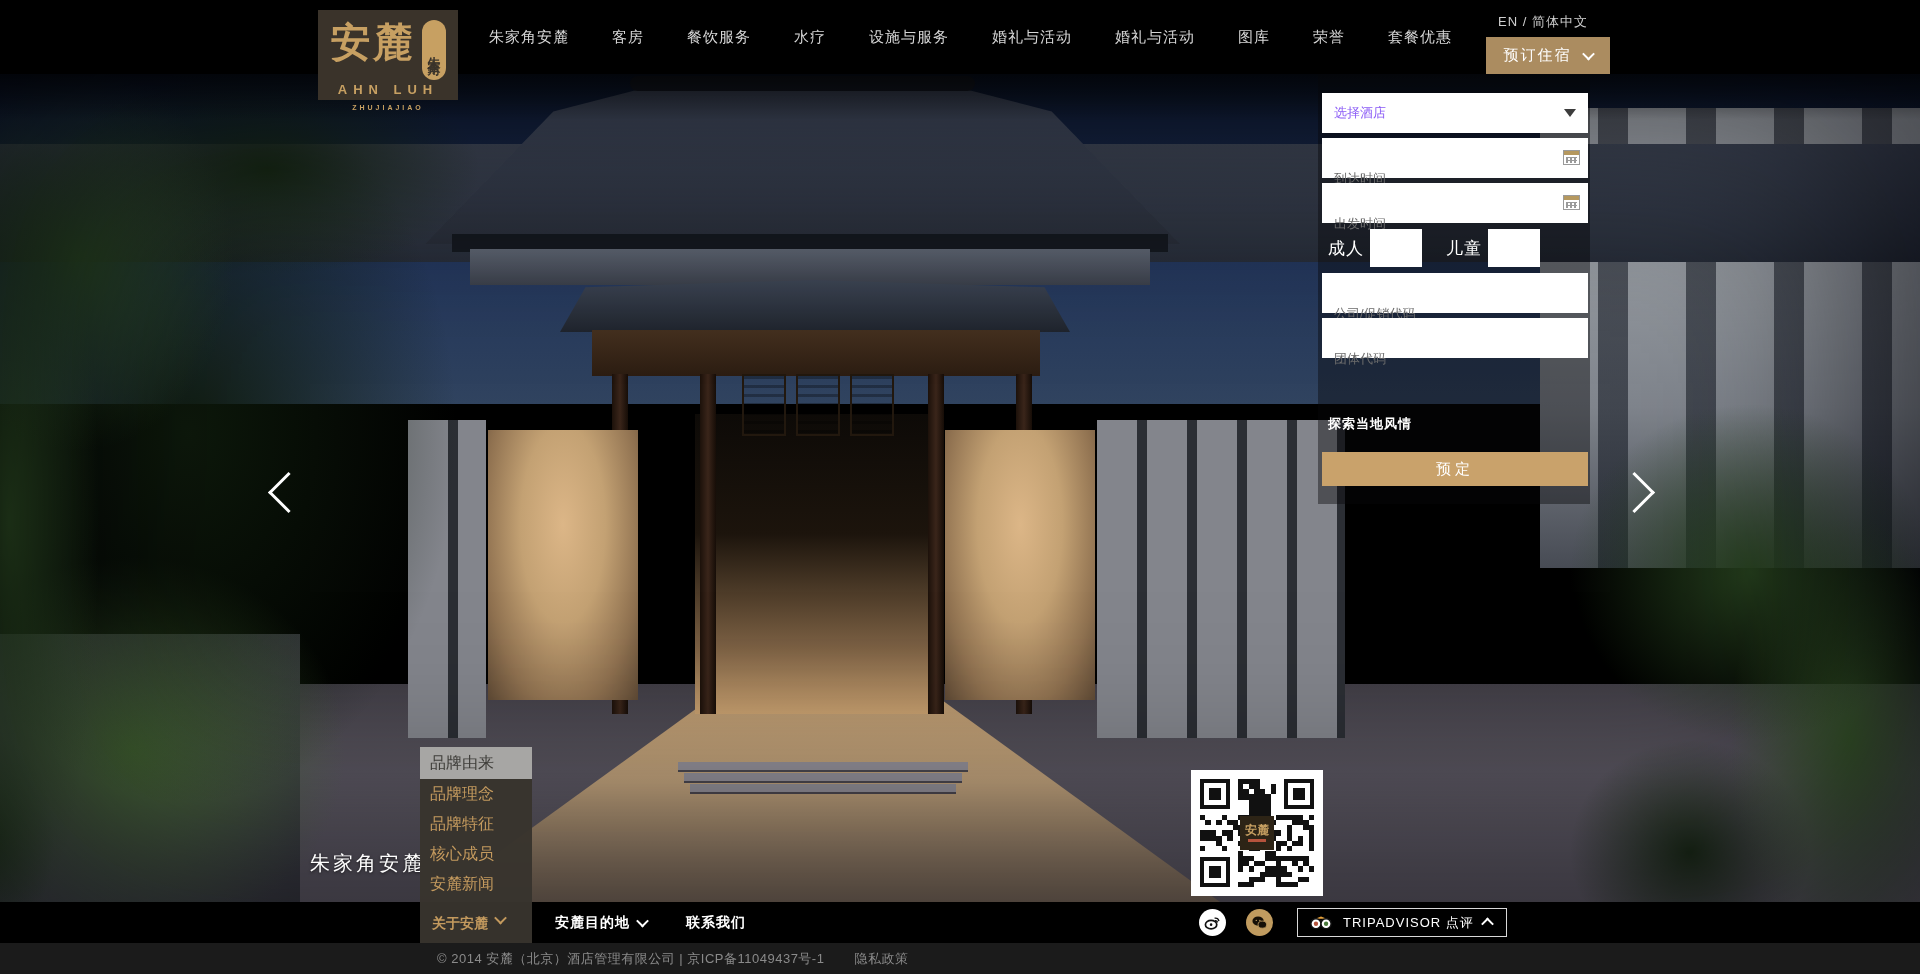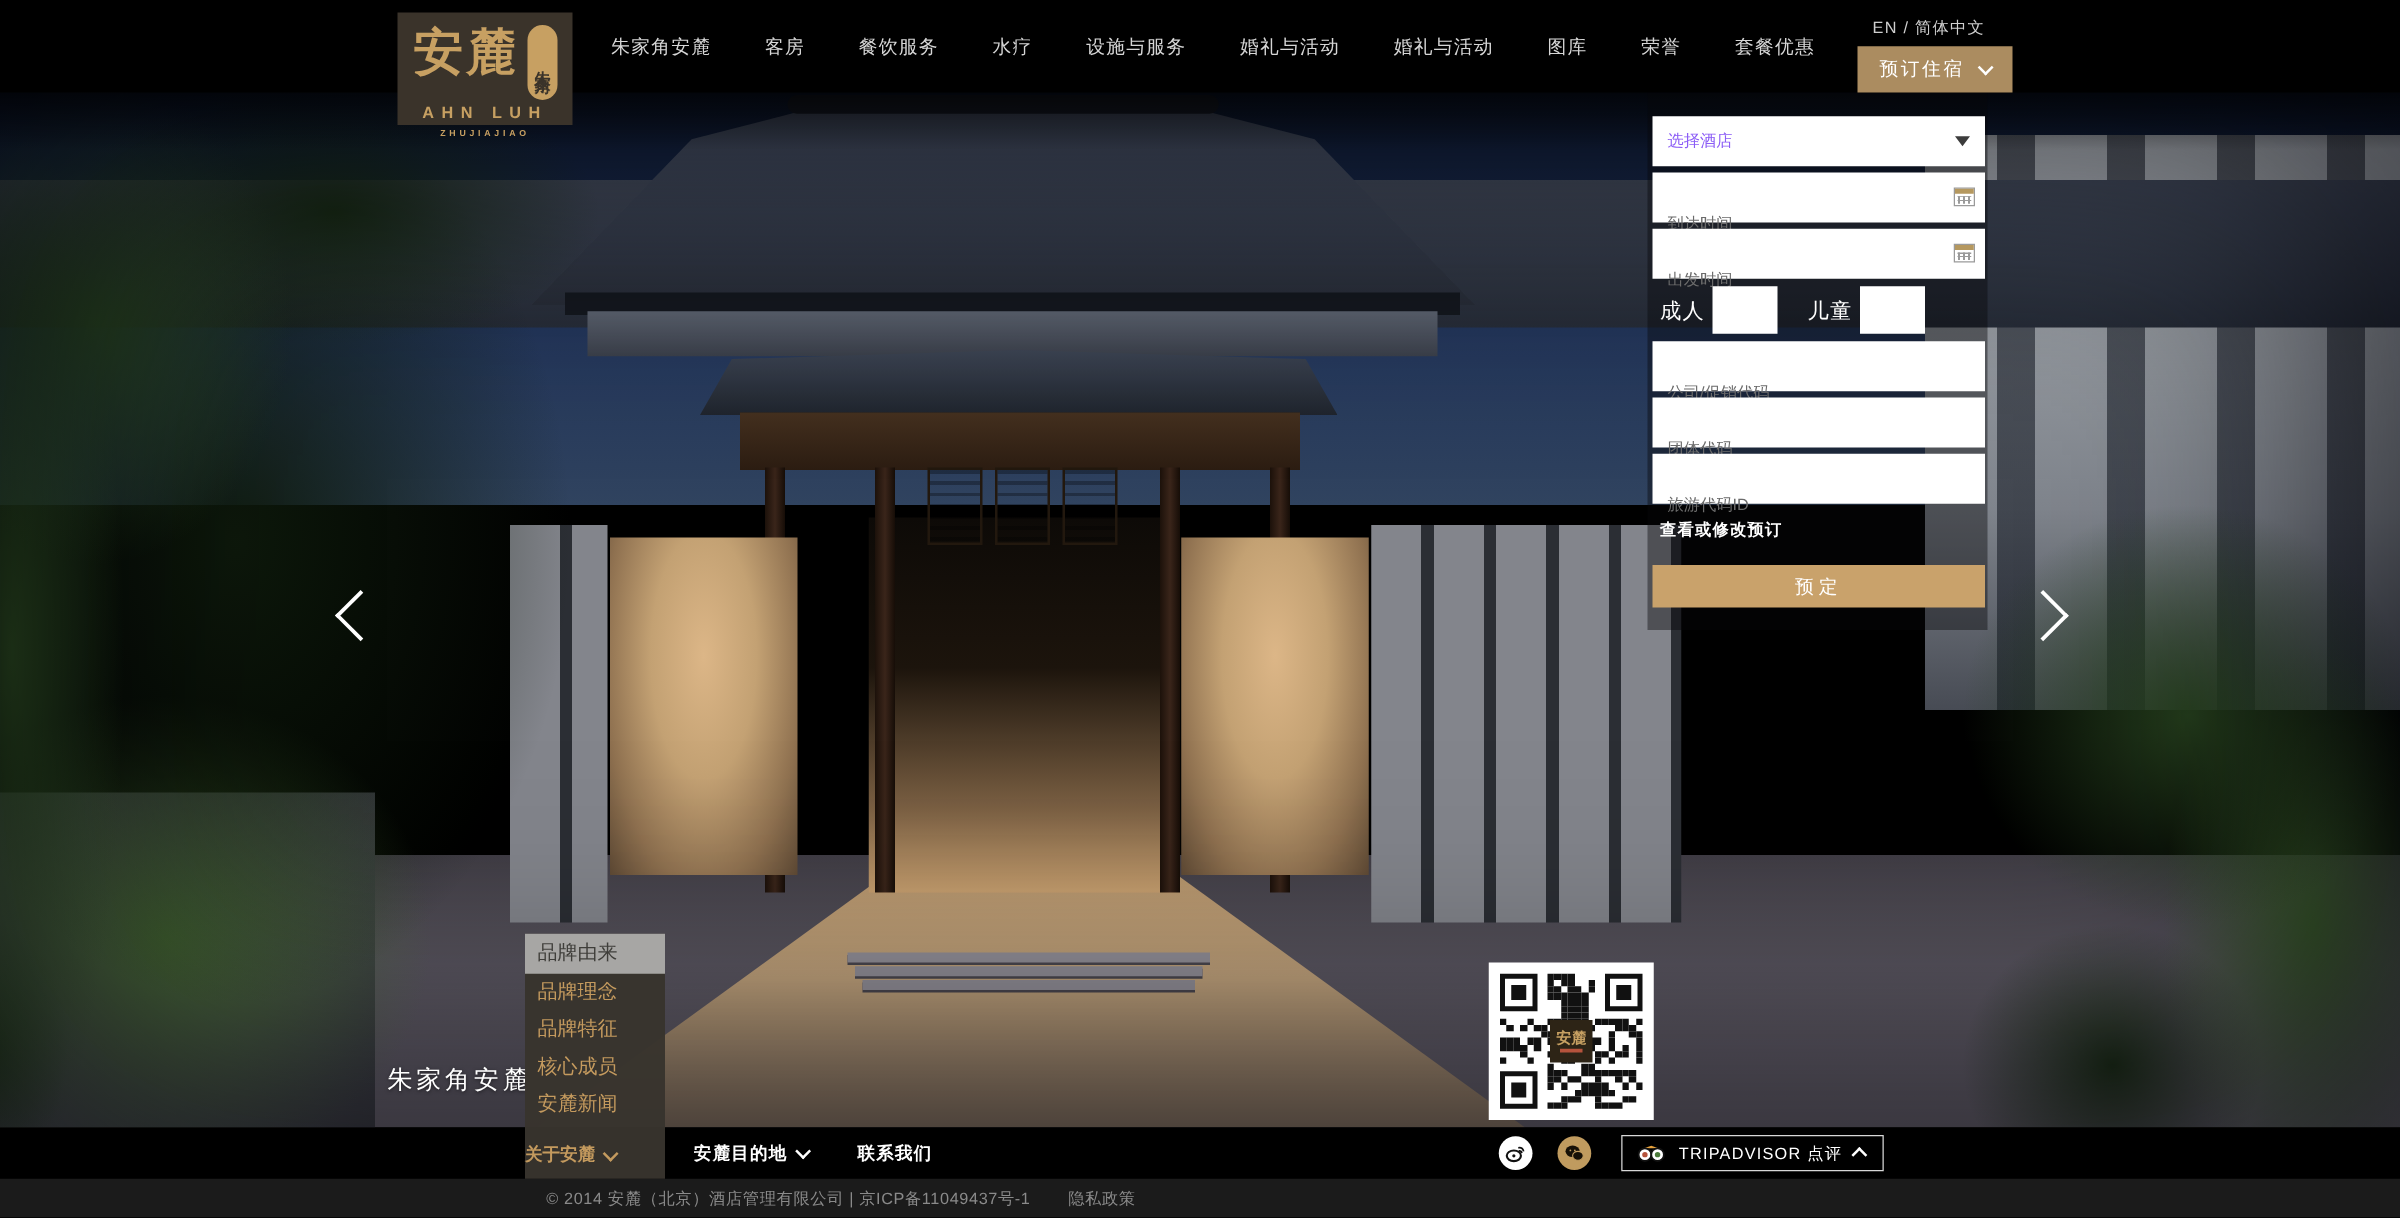--- a/index.html
+++ b/index.html
@@ -119,21 +119,21 @@
   .f-tl{left:0;top:0;} .f-tr{right:0;top:0;} .f-bl{left:0;bottom:0;}
   .qr-center{position:absolute;left:50%;top:50%;transform:translate(-50%,-50%);width:34px;height:34px;background:#2d2416;
              display:flex;flex-direction:column;align-items:center;justify-content:center;}
   .qr-center span{color:#c7a062;font-size:12px;font-weight:bold;line-height:13px;}
   .qr-center b{display:block;width:18px;height:3px;background:#b5533c;margin-top:2px;}
 
   
   .about-menu{position:absolute;left:420px;top:747px;width:112px;height:196px;background:rgba(56,52,45,.97);z-index:30;box-sizing:border-box;}
   .am-item{display:block;height:30px;line-height:30px;padding-left:10px;font-size:16px;color:#c49a5e;text-decoration:none;cursor:pointer;}
   .am-item.active{height:32px;line-height:32px;background:#a7a6a4;color:#3f3e3a;}
-  .about-foot{position:absolute;left:0;bottom:10px;display:flex;align-items:center;gap:8px;color:#c49a5e;
+  .about-foot{position:absolute;left:12px;bottom:10px;display:flex;gap:8px;color:#c49a5e;
               font-size:14px;font-weight:bold;cursor:pointer;}
 
   
   .footbar{position:absolute;left:0;top:902px;width:1920px;height:41px;background:#000;z-index:25;}
   .foot-item{position:absolute;top:0;height:41px;display:flex;align-items:center;gap:8px;color:#fff;
              font-size:14px;font-weight:bold;letter-spacing:1px;cursor:pointer;text-decoration:none;}
   .soc{position:absolute;top:7px;width:27px;height:27px;border-radius:50%;display:flex;align-items:center;justify-content:center;cursor:pointer;}
   .soc-weibo{left:1199px;background:#fff;}
   .soc-wechat{left:1246px;background:#c09b5f;}
   .ta-box{position:absolute;left:1297px;top:6px;width:210px;height:29px;border:1px solid #d8d8d8;box-sizing:border-box;
@@ -241,25 +241,22 @@
     <span class="guest-label" style="margin-left:24px">儿童</span>
     <input class="guest-box" value="" style="">
   </div>
 
   <div class="bfield" style="top:273px">
     <input placeholder="公司/促销代码" style="">
   </div>
   <div class="bfield" style="top:318px">
     <input placeholder="团体代码" style="">
   </div>
-  <div class="bfield" style="top:363px">
-    <input placeholder="旅游代码ID" style="">
-  </div>
-
-  <a class="modify-link">查看或修改预订</a>
+
+  <a class="modify-link">探索当地风情</a>
   <button class="submit-btn">预定</button>
 
   <div class="qr-wrap">
     <div class="qr-inner">
       <div class="qr-grid">
           <i style="grid-area: 1 / 8;"></i>
           <i style="grid-area: 1 / 9;"></i>
           <i style="grid-area: 1 / 10;"></i>
           <i style="grid-area: 1 / 11;"></i>
           <i style="grid-area: 2 / 8;"></i>

